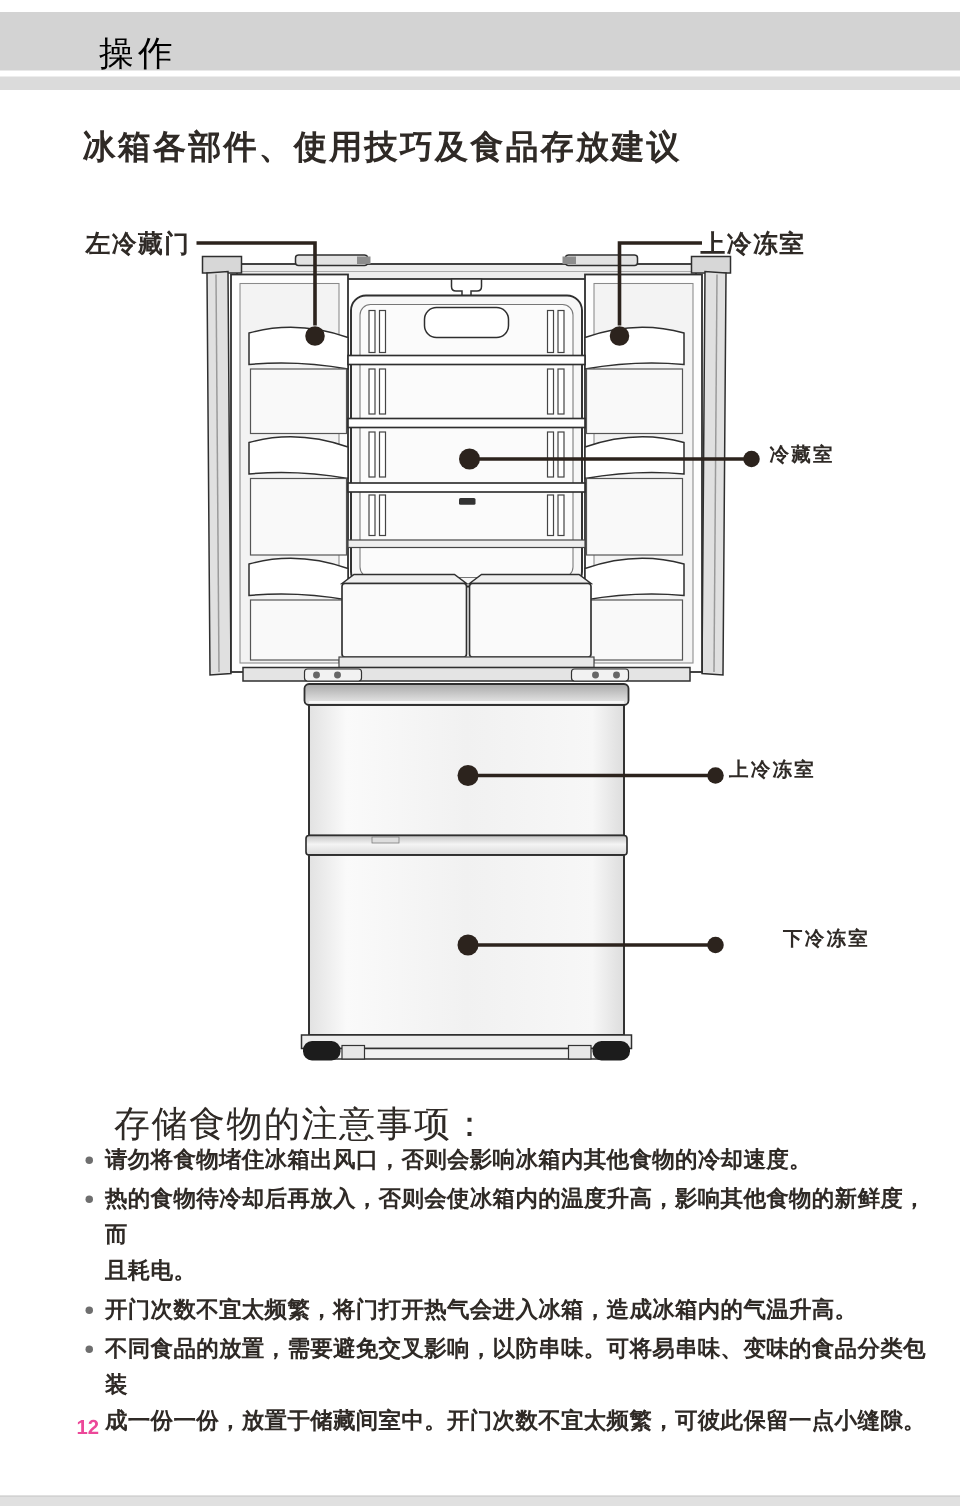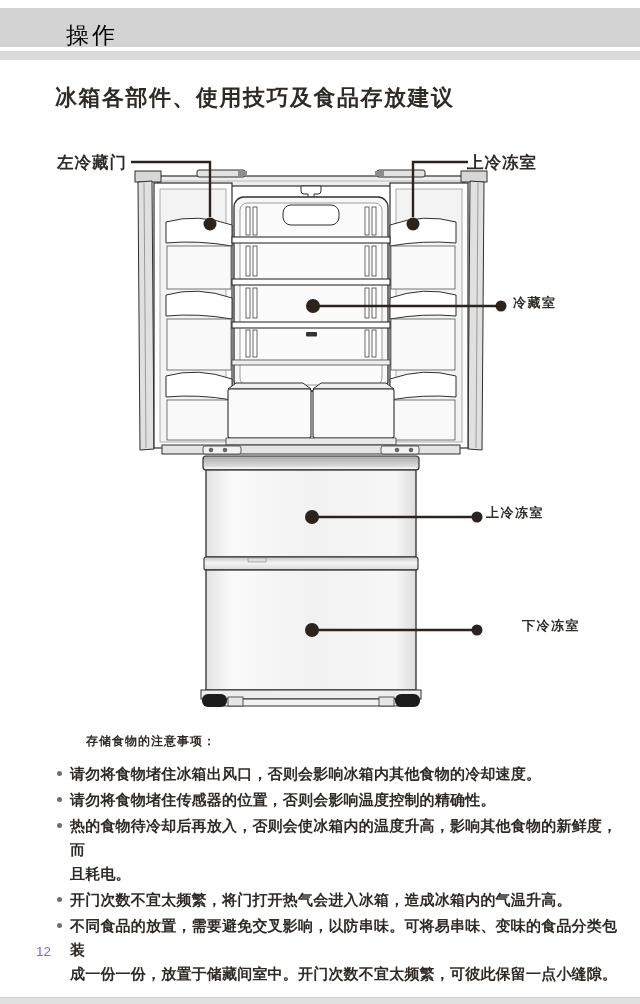--- a/index.html
+++ b/index.html
@@ -33,37 +33,37 @@
   }
   .diagram-label.small{font-size:16.5px;letter-spacing:1px;}
   .diagram-label.big{font-size:13px;letter-spacing:1.5px;}
   .lbl-left-door{left:57px;top:152px;}
   .lbl-right-door{left:467px;top:152px;}
   .lbl-fridge-room{left:513px;top:294px;}
   .lbl-upper-freezer{left:486px;top:504px;}
   .lbl-lower-freezer{left:486px;top:617px;margin-left:36px;}
   
   .notes-heading{
-    position:absolute;left:86px;top:733px;font-size:12px;font-weight:bold;
+    position:absolute;left:76px;top:733px;font-size:24px;font-weight:normal;
     letter-spacing:1px;color:var(--ink);white-space:nowrap;
   }
   .notes-list{position:absolute;left:57px;top:762px;width:572px;}
   .note-item{display:flex;align-items:flex-start;margin-bottom:2px;}
   .bullet{
     flex:none;width:5px;height:5px;border-radius:50%;background:#6e6e6e;
     margin:9px 8px 0 0;
   }
   .note-text{
     font-size:15px;font-weight:bold;line-height:24px;letter-spacing:0.2px;
     color:var(--ink);white-space:pre-wrap;width:559px;
   }
   
   .page-number{
-    position:absolute;left:36px;top:944px;font-size:13.5px;font-weight:normal;
-    color:#8b5cf6;
+    position:absolute;left:51px;top:944px;font-size:13.5px;font-weight:bold;
+    color:#ec4899;
   }
   .band-footer{
     position:absolute;left:0;bottom:0;width:640px;height:6px;
     background:var(--footer-gray);border-top:1px solid #d2d2d2;
   }
 </style>
 </head>
 <body>
 
 <div class="page">
@@ -215,24 +215,20 @@
   <span class="diagram-label big lbl-lower-freezer">下冷冻室</span>
 
   <div class="notes-heading">存储食物的注意事项：</div>
   <div class="notes-list">
     <div class="note-item">
       <span class="bullet"></span>
       <span class="note-text">请勿将食物堵住冰箱出风口，否则会影响冰箱内其他食物的冷却速度。</span>
     </div>
     <div class="note-item">
       <span class="bullet"></span>
-      <span class="note-text">请勿将食物堵住传感器的位置，否则会影响温度控制的精确性。</span>
-    </div>
-    <div class="note-item">
-      <span class="bullet"></span>
       <span class="note-text">热的食物待冷却后再放入，否则会使冰箱内的温度升高，影响其他食物的新鲜度，而
 且耗电。</span>
     </div>
     <div class="note-item">
       <span class="bullet"></span>
       <span class="note-text">开门次数不宜太频繁，将门打开热气会进入冰箱，造成冰箱内的气温升高。</span>
     </div>
     <div class="note-item">
       <span class="bullet"></span>
       <span class="note-text">不同食品的放置，需要避免交叉影响，以防串味。可将易串味、变味的食品分类包装

